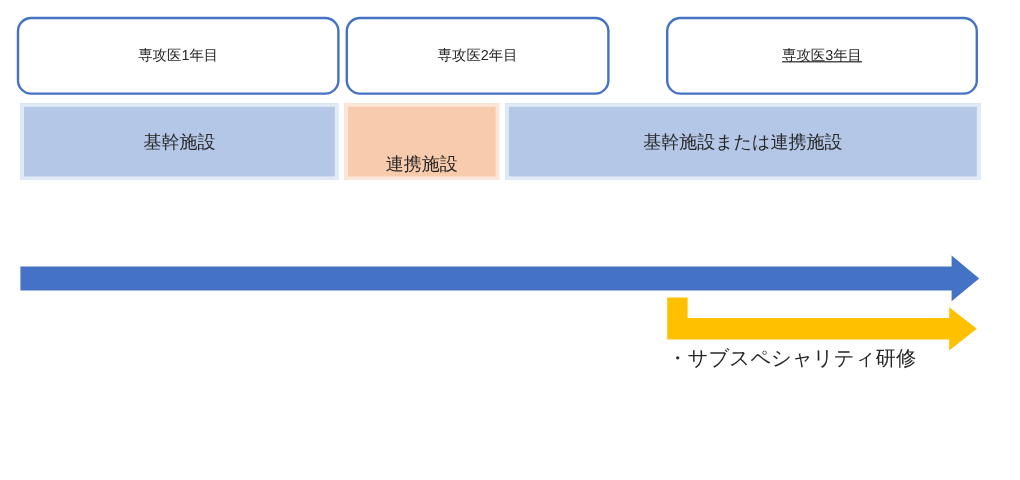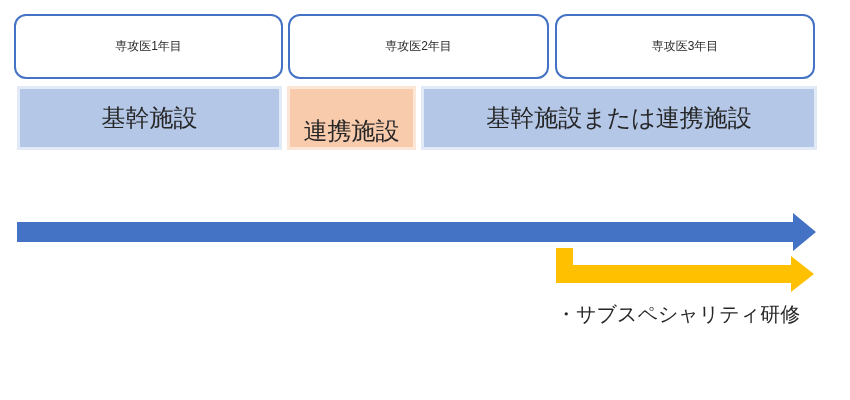--- a/index.html
+++ b/index.html
@@ -24,28 +24,28 @@
     position:absolute;
     top:14px;height:65px;
     background:#ffffff;
     border:2px solid var(--accent-blue);
     border-radius:12px;
     box-sizing:border-box;
     display:flex;align-items:center;justify-content:center;
     font-size:12px;
   }
   #year1{left:14px;width:269px;}
-  #year2{left:288px;width:261px;}
-  #year3{left:555px;width:260px;}
+  #year2{left:288px;width:220px;}
+  #year3{left:555px;width:260px;text-decoration:underline;}
   .facility-bar{
     position:absolute;
     top:86px;height:64px;
     box-sizing:border-box;
     display:flex;align-items:center;justify-content:center;
-    font-size:24px;
+    font-size:15px;
   }
   .facility-base{
     background:var(--light-blue-fill);
     border:3px solid var(--light-blue-rim);
   }
   .facility-partner{
     background:var(--peach-fill);
     border:3px solid var(--peach-rim);
   }
   #fac1{left:17px;width:265px;}
@@ -56,22 +56,22 @@
     left:300px;top:184px;width:270px;
     text-align:center;
     font-size:21px;
   }
   #arrow-layer{
     position:absolute;left:0;top:0;width:850px;height:400px;
     pointer-events:none;
   }
   .sub-list{
     position:absolute;
-    left:556px;top:302px;
-    font-size:20px;
+    left:556px;top:286px;
+    font-size:17px;
     line-height:25px;
     white-space:nowrap;
   }
 </style>
 </head>
 <body>
 
 <div id="canvas">
 
   <div id="year1" class="year-box">

